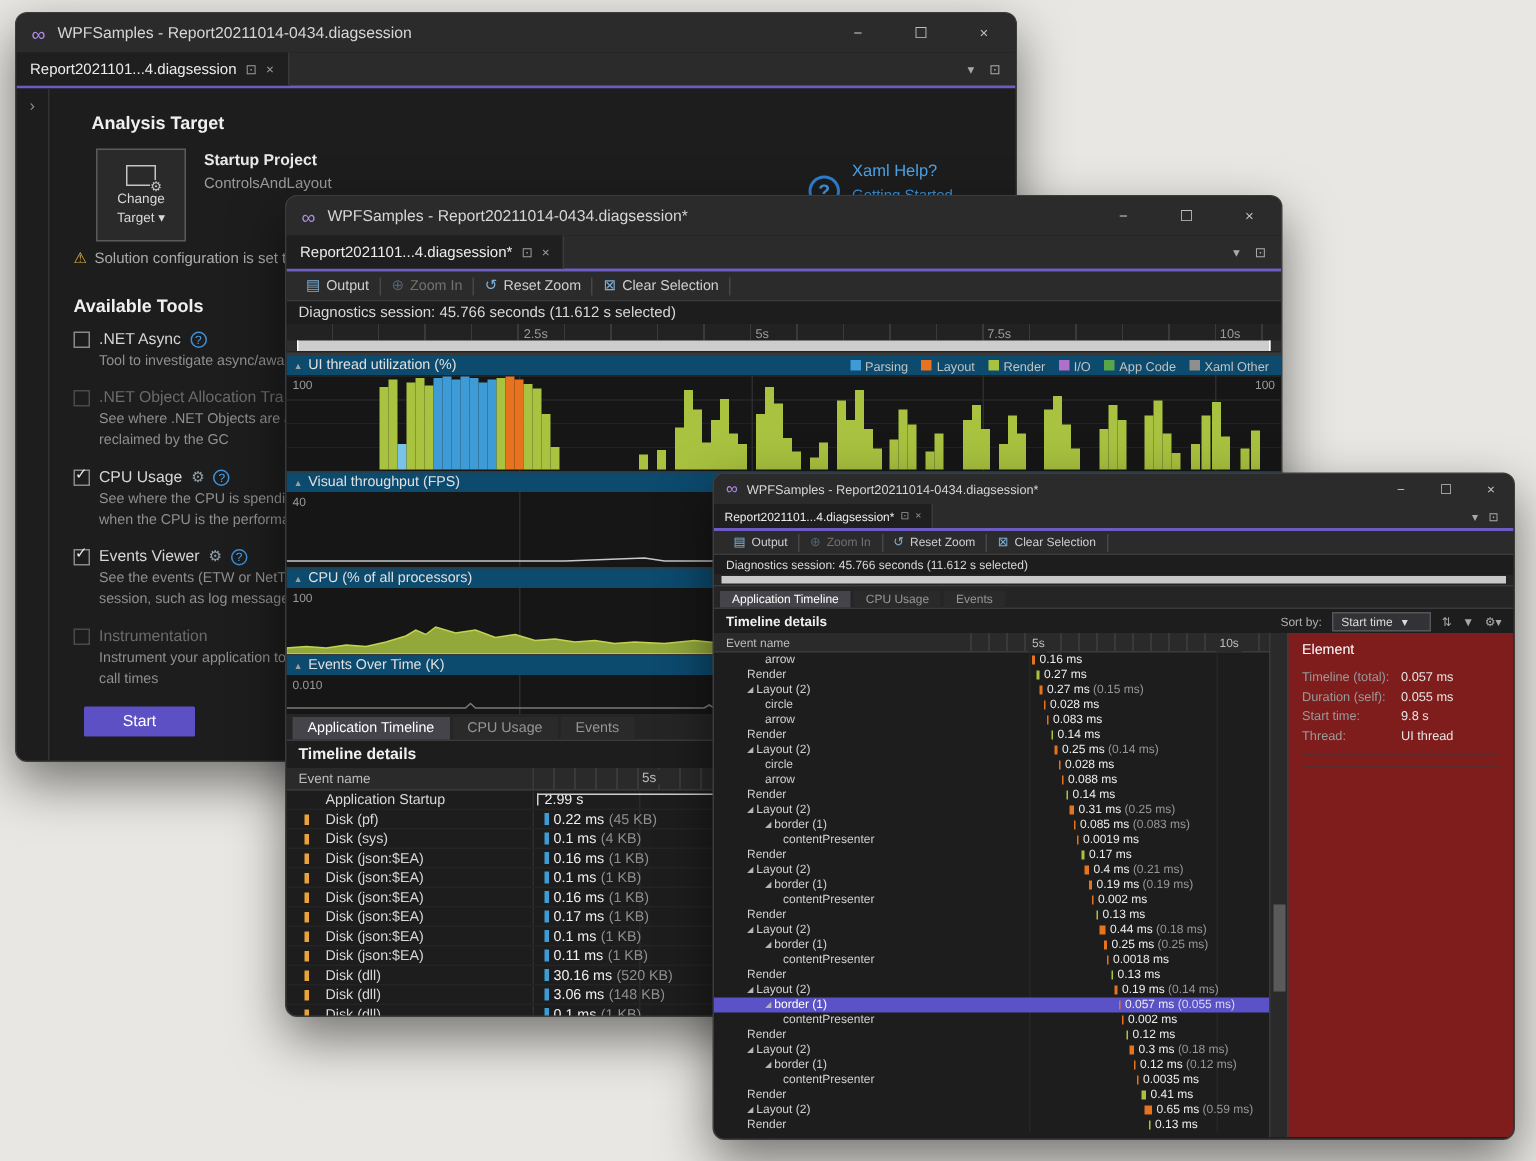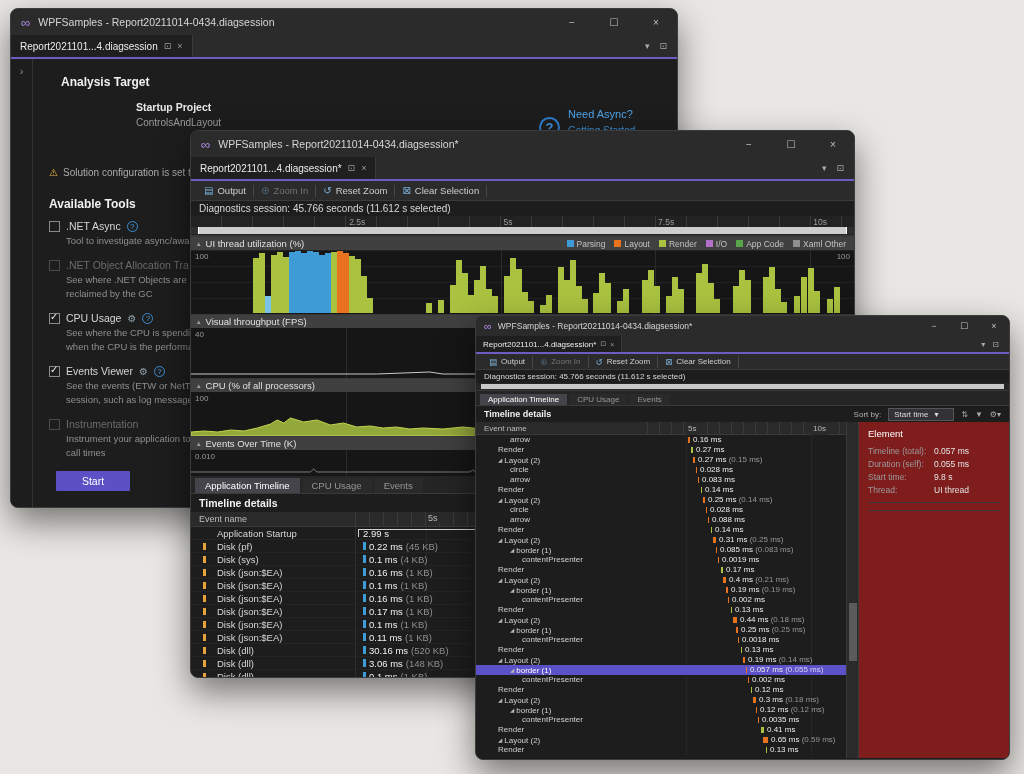--- a/index.html
+++ b/index.html
@@ -49,21 +49,21 @@
   .ruler{position:relative;height:20px;background:#222222;border-bottom:1px solid #3a3a3a;}
   .ruler .ticks{position:absolute;left:0;right:0;top:0;height:12px;
     background:repeating-linear-gradient(90deg,transparent 0 30px,#3a3a3a 30px 31px);}
   .rlabel{position:absolute;top:1px;font-size:8.5px;color:#9b9b9b;padding-left:3px;}
   .selband{position:absolute;left:0;right:0;bottom:1px;height:7px;background:#2e2e2e;}
   .selband i{position:absolute;top:0;bottom:0;left:1%;width:98%;background:#cdcdcd;border-left:1px solid #ffffff;border-right:1px solid #ffffff;}
   .bandmini{position:relative;height:8px;background:#262626;border-bottom:1px solid #3a3a3a;}
   .bandmini i{position:absolute;top:1px;bottom:1px;left:1%;width:98%;background:#c9c9c9;}
 
   
-  .chead{display:flex;align-items:center;height:14px;background:#404040;border-top:1px solid #383838;
+  .chead{display:flex;align-items:center;height:14px;background:#0c4a6e;border-top:1px solid #383838;
     font-size:9.5px;color:#e0e0e0;padding:0 6px;gap:5px;}
   .ctri{color:#9f9f9f;font-size:7px;}
   .legend{margin-left:auto;display:flex;gap:9px;font-size:8.5px;color:#c2c2c2;align-items:center;padding-right:2px;}
   .legend .lg{display:flex;align-items:center;gap:3px;}
   .legend i{width:7px;height:7px;display:inline-block;}
   .legend em{font-style:normal;}
   .plot{position:relative;background:#161616;overflow:hidden;}
   .plot.p1{height:64px;background-image:repeating-linear-gradient(180deg,#222222 0 1px,transparent 1px 16px);}
   .plot.p2{height:50px;}
   .plot.p3{height:44px;}
@@ -192,26 +192,31 @@
       <div class="wellicons">
         <span>▾</span>
         <span>⊡</span>
       </div>
     </div>
     <div class="w1content">
       <div class="sidestrip">
         <span>›</span>
       </div>
       <div class="h1" style="left:50px;top:16px;">Analysis Target</div>
+      <div class="ctbox">
+        <span class="cticon"></span>
+        <span>Change</span>
+        <span>Target ▾</span>
+      </div>
       <div class="spname">Startup Project</div>
       <div class="spval">ControlsAndLayout</div>
       <div class="helpq">
           <span>?</span>
         </div>
-      <div class="needhelp">Need Async?</div>
+      <div class="needhelp">Xaml Help?</div>
       <a class="getstart">Getting Started</a>
       <div class="warnrow">
         <span class="wi">⚠</span><span>Solution configuration is set t</span>
       </div>
       <div class="h1" style="left:38px;top:138px;">Available Tools</div>
       <div class="toollist">
 
           <div class="tool unchecked">
             <div class="thead">
               <span class="cb"></span>

